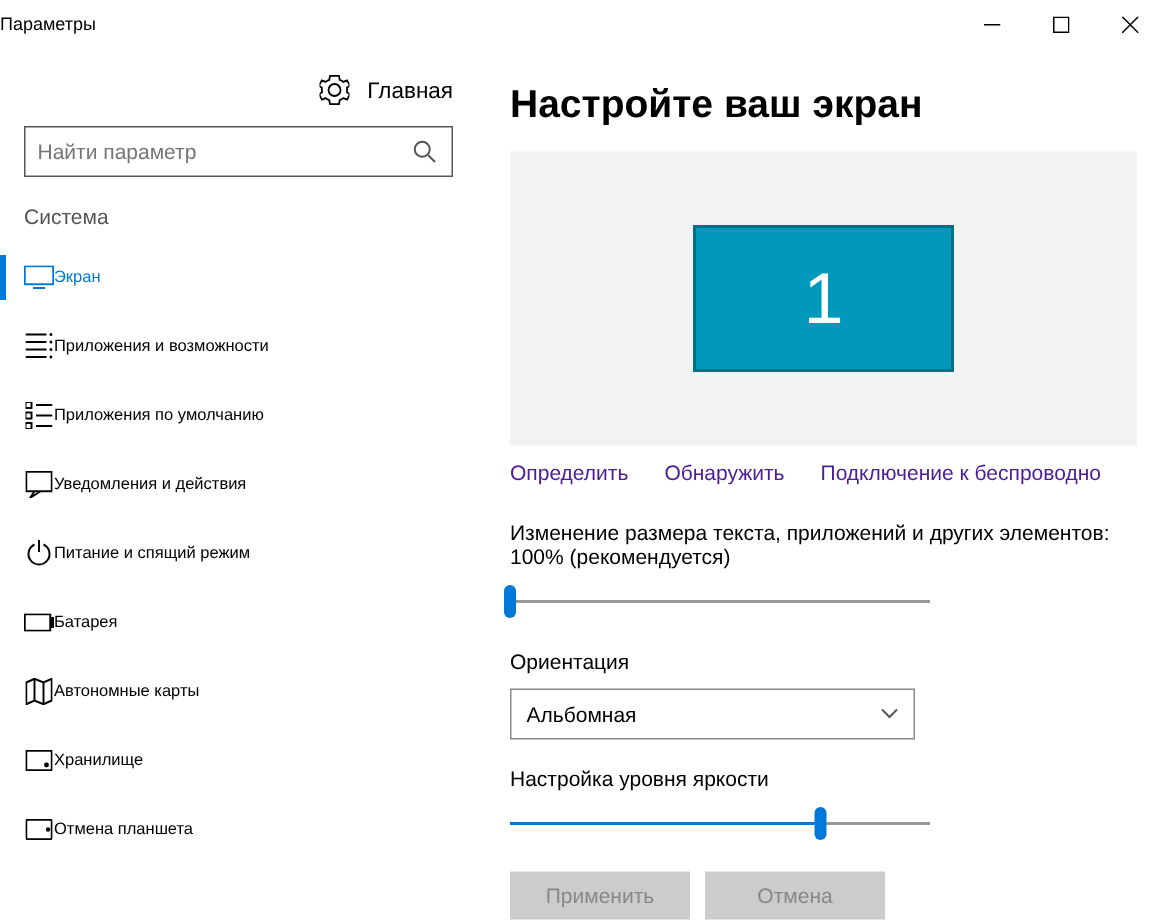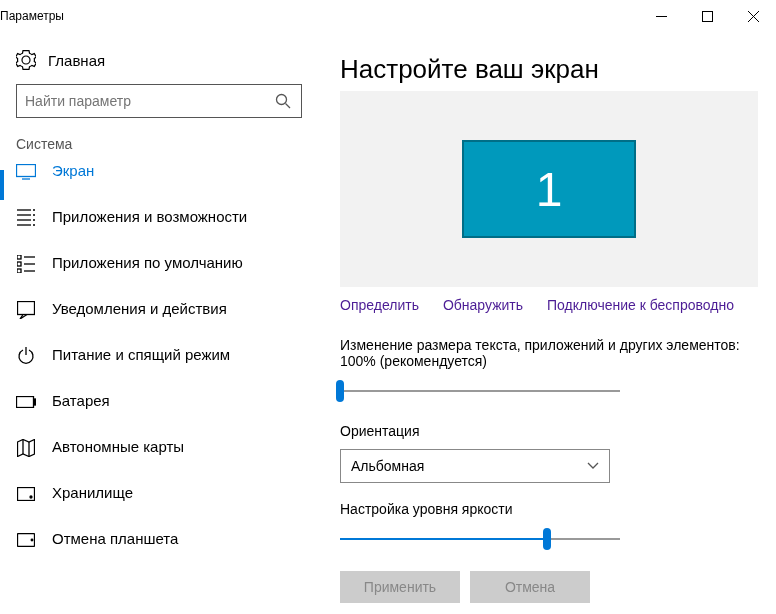--- a/index.html
+++ b/index.html
@@ -26,20 +26,21 @@
 }
 .content { display: flex; height: calc(614px - 32px); }
 .sidebar {
   width: 318px;
   padding: 12px 0 0 0;
 }
 .home-row {
   display: flex; align-items: center;
   padding: 6px 16px 14px 16px;
   gap: 12px;
+  justify-content: flex-end;
 }
 .home-row .label { font-size: 15px; }
 .searchbox {
   margin: 0 16px 18px 16px;
   border: 1.5px solid #555;
   height: 34px;
   display: flex; align-items: center;
   padding: 0 8px;
 }
 .searchbox input {
@@ -47,25 +48,25 @@
   flex: 1; font-size: 14px;
   font-family: inherit;
   color: #555;
 }
 .category-label {
   padding: 0 16px 10px 16px;
   font-size: 14px;
   color: #555;
 }
 .nav-item {
-  display: flex; align-items: flex-start;
+  display: flex; align-items: center;
   height: 46px;
   padding: 0 16px;
-  gap: 16px;
-  font-size: 15px;
+  gap: 0;
+  font-size: 11px;
   position: relative;
 }
 .nav-item.active {
   color: #0078d7;
 }
 .nav-item.active::before {
   content: "";
   position: absolute;
   left: 0; top: 8px; bottom: 8px;
   width: 4px;
@@ -75,22 +76,22 @@
   width: 20px; height: 20px;
   display: flex; align-items: center; justify-content: center;
   flex-shrink: 0;
 }
 .main {
   flex: 1;
   padding: 22px 18px 0 22px;
 }
 .page-title {
   font-size: 26px;
-  font-weight: 400;
-  margin-bottom: 6px;
+  font-weight: 700;
+  margin-bottom: 16px;
 }
 .display-preview {
   background: #f2f2f2;
   height: 196px;
   display: flex;
   align-items: center;
   justify-content: center;
   margin-bottom: 10px;
 }
 .display-block {

